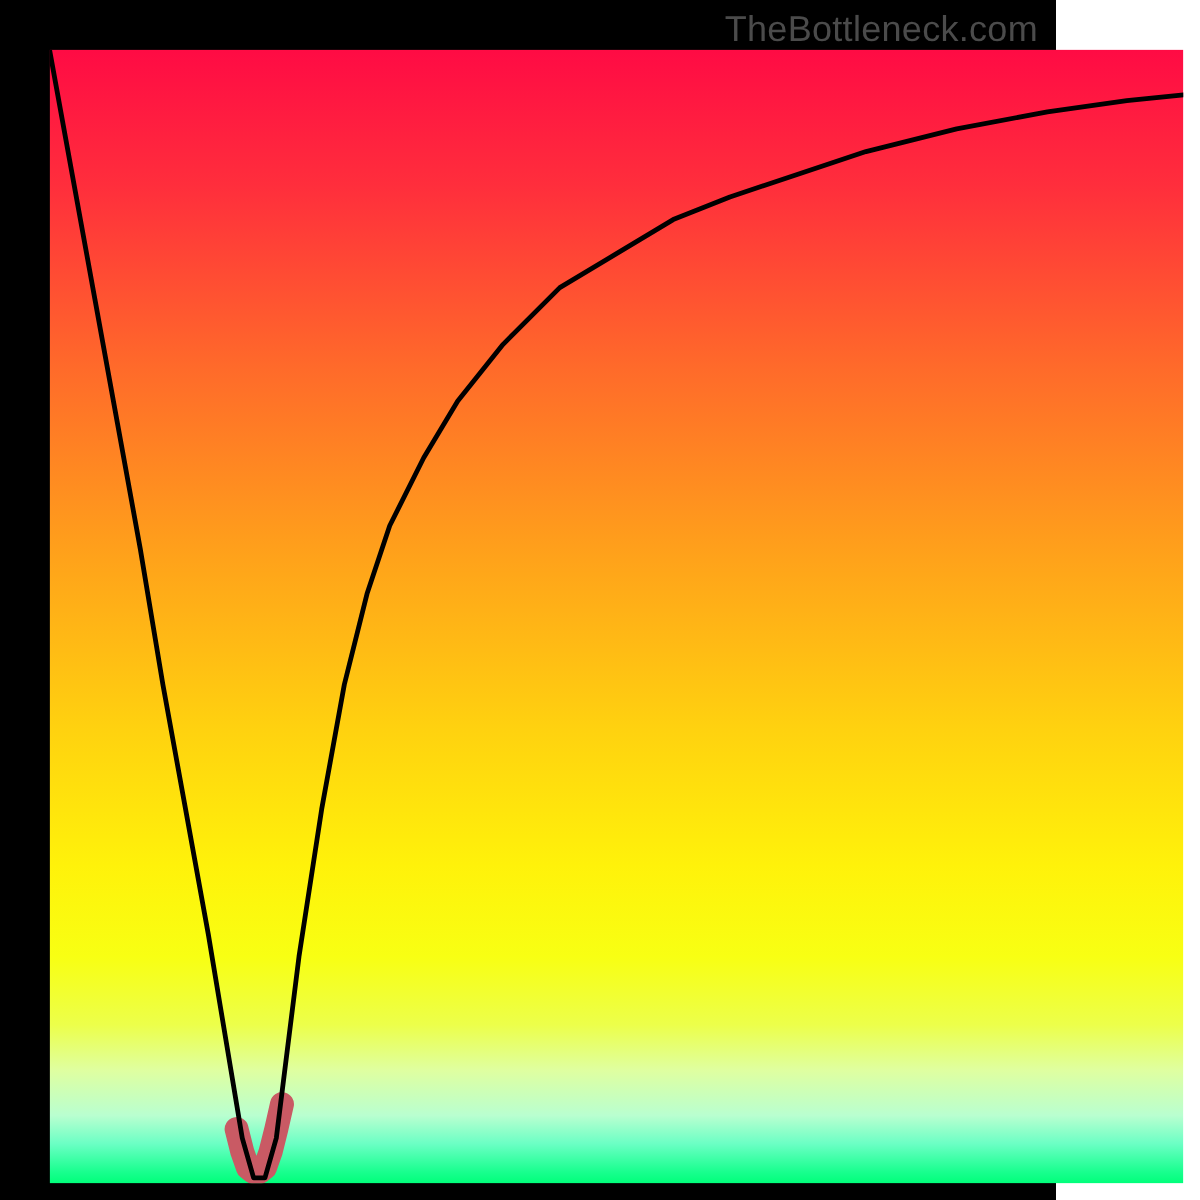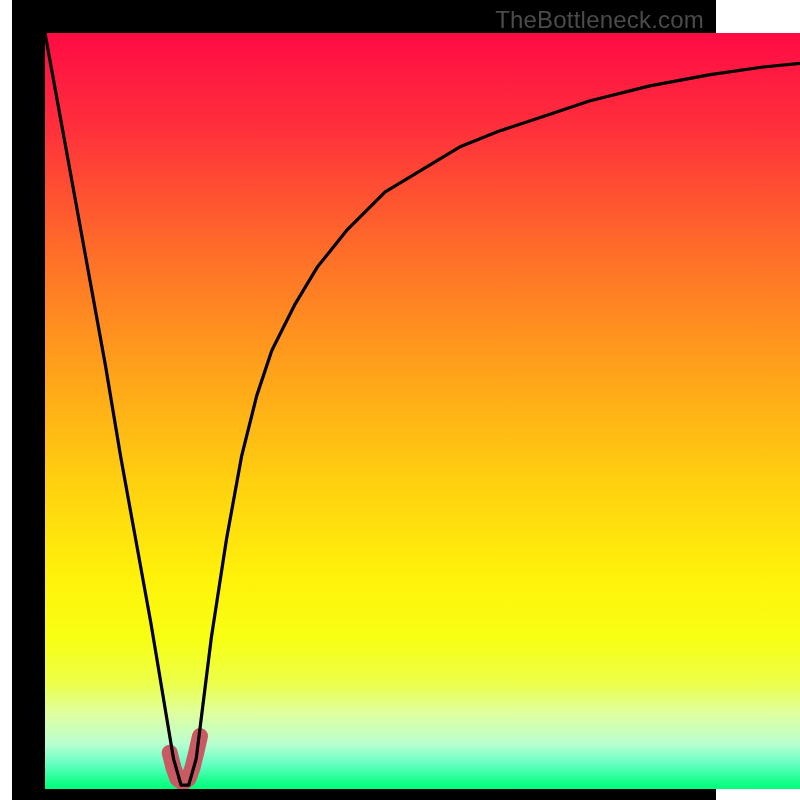--- a/index.html
+++ b/index.html
@@ -8,21 +8,20 @@
     width: 800px;
     height: 800px;
     overflow: hidden;
     font-family: Arial, Helvetica, sans-serif;
   }
   .frame {
     width: 704px;
     height: 800px;
     background: #000;
     position: relative;
-    margin-left: 12px;
   }
   .plot-area {
     position: absolute;
     left: 33px;
     top: 33px;
     width: 756px;
     height: 756px;
     overflow: hidden;
   }
   .watermark {

